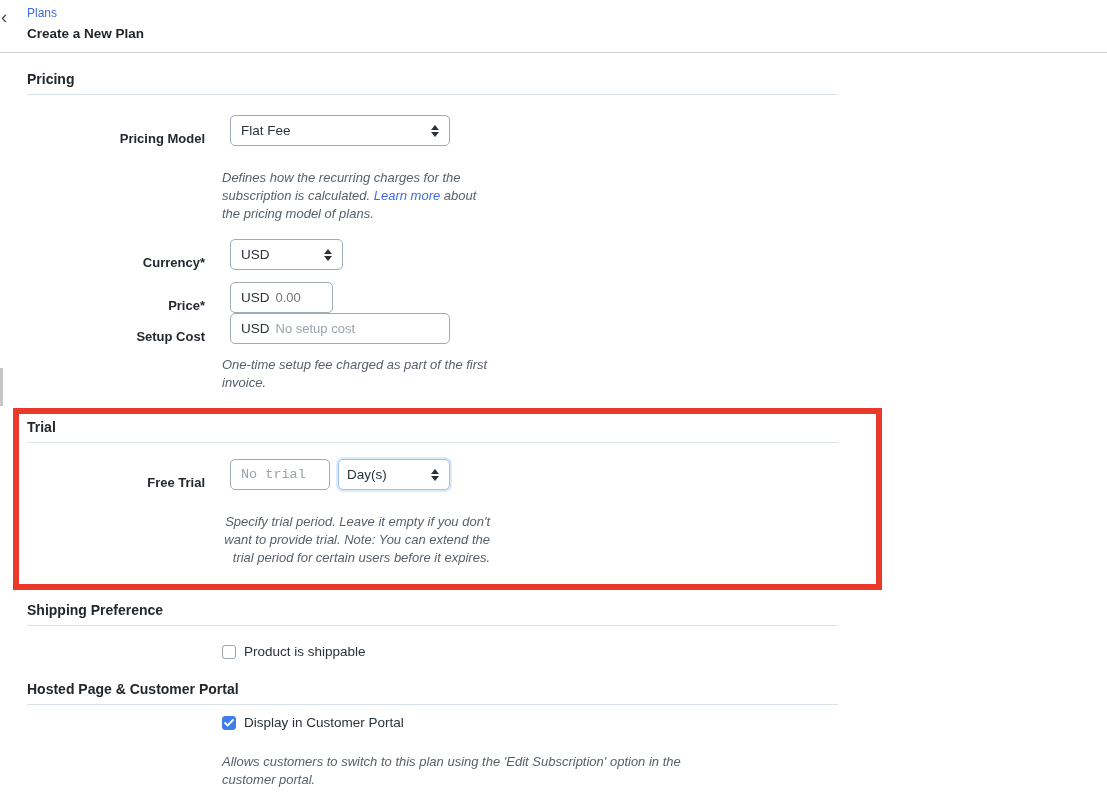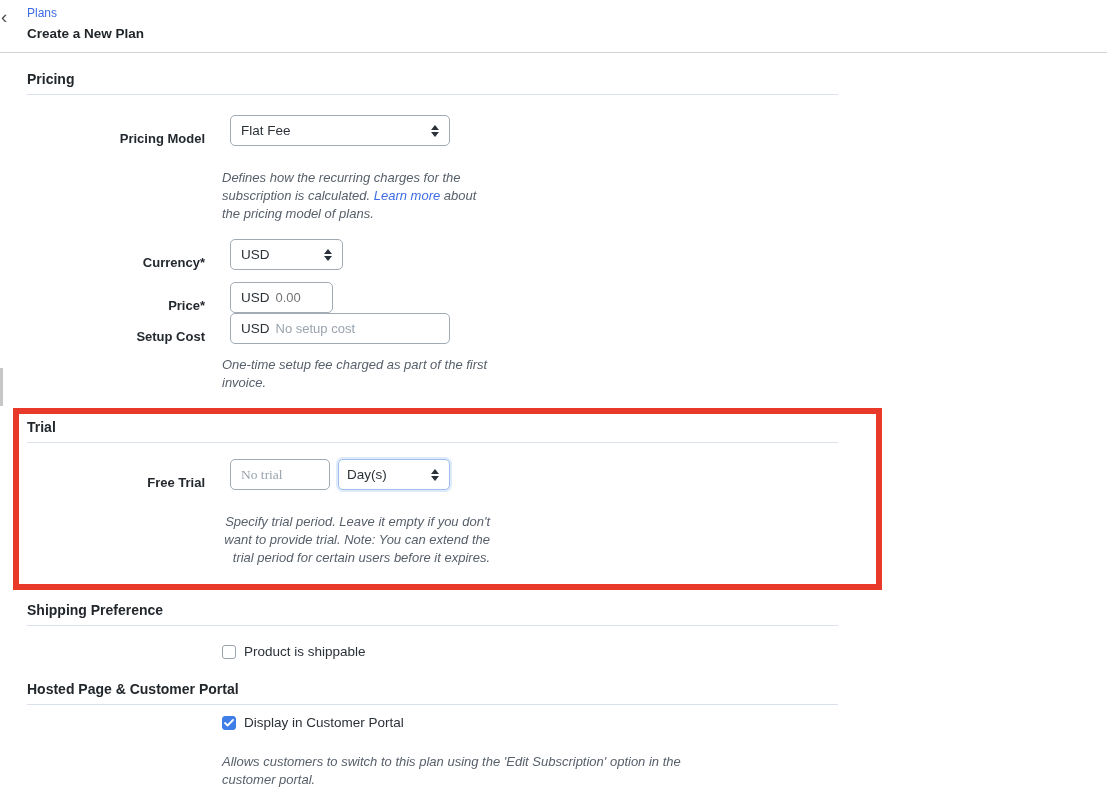--- a/index.html
+++ b/index.html
@@ -49,21 +49,21 @@
   .inputbox .prefix { color:#2b3138; margin-right:6px; white-space:nowrap; }
   .inputbox input {
     border:none; outline:none; background:transparent;
     font-family:"Liberation Sans", sans-serif; font-size:13px; color:#737373;
     width:100%; min-width:0; padding:0;
   }
   .inputbox input::placeholder, .plain-input::placeholder { color:#9aa3ad; opacity:1; }
   .plain-input {
     height:31px; width:100px; background:#fff;
     border:1px solid #a2abb5; border-radius:5px;
-    padding:0 10px; font-family:Liberation Serif, serif; font-size:13.5px; color:#2b3138;
+    padding:0 10px; font-family:Liberation Mono, monospace; font-size:13.5px; color:#2b3138;
     outline:none;
   }
 
   .help {
     font-style:italic; color:#565f6a; font-size:13px; line-height:18px;
     margin-left:195px;
   }
   .help a { color:#3d6ce5; text-decoration:none; font-style:italic; cursor:pointer; }
   .w256 { width:256px; } .w276 { width:276px; } .w268 { width:268px;text-align:right; } .w470 { width:470px; }
 

